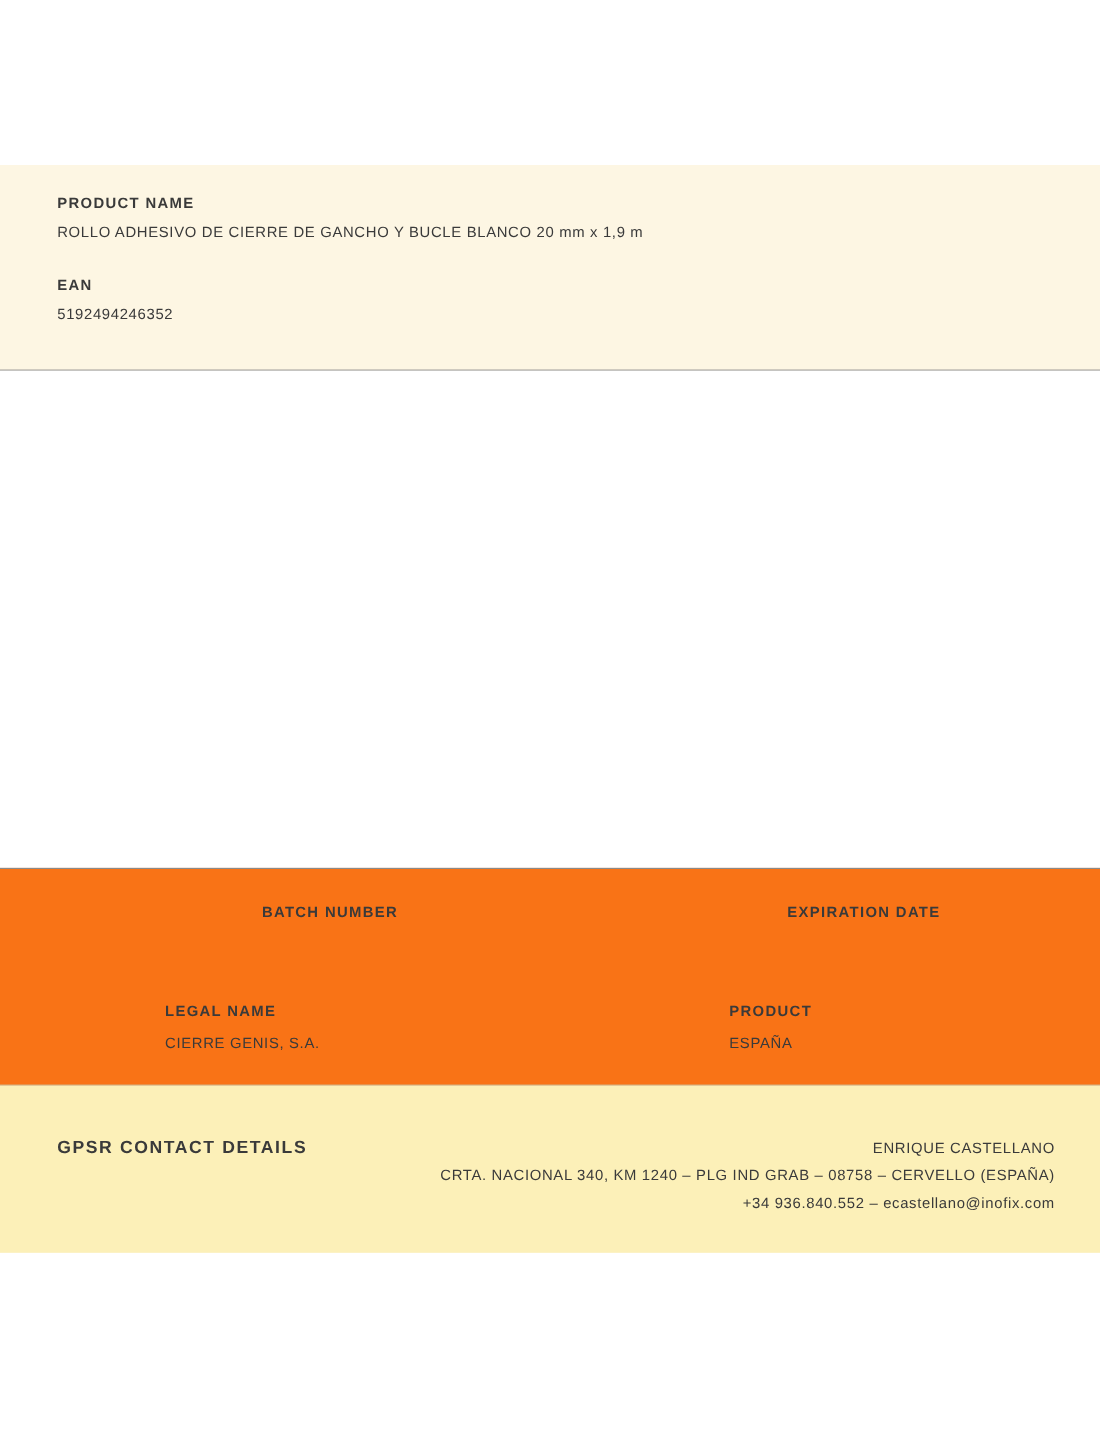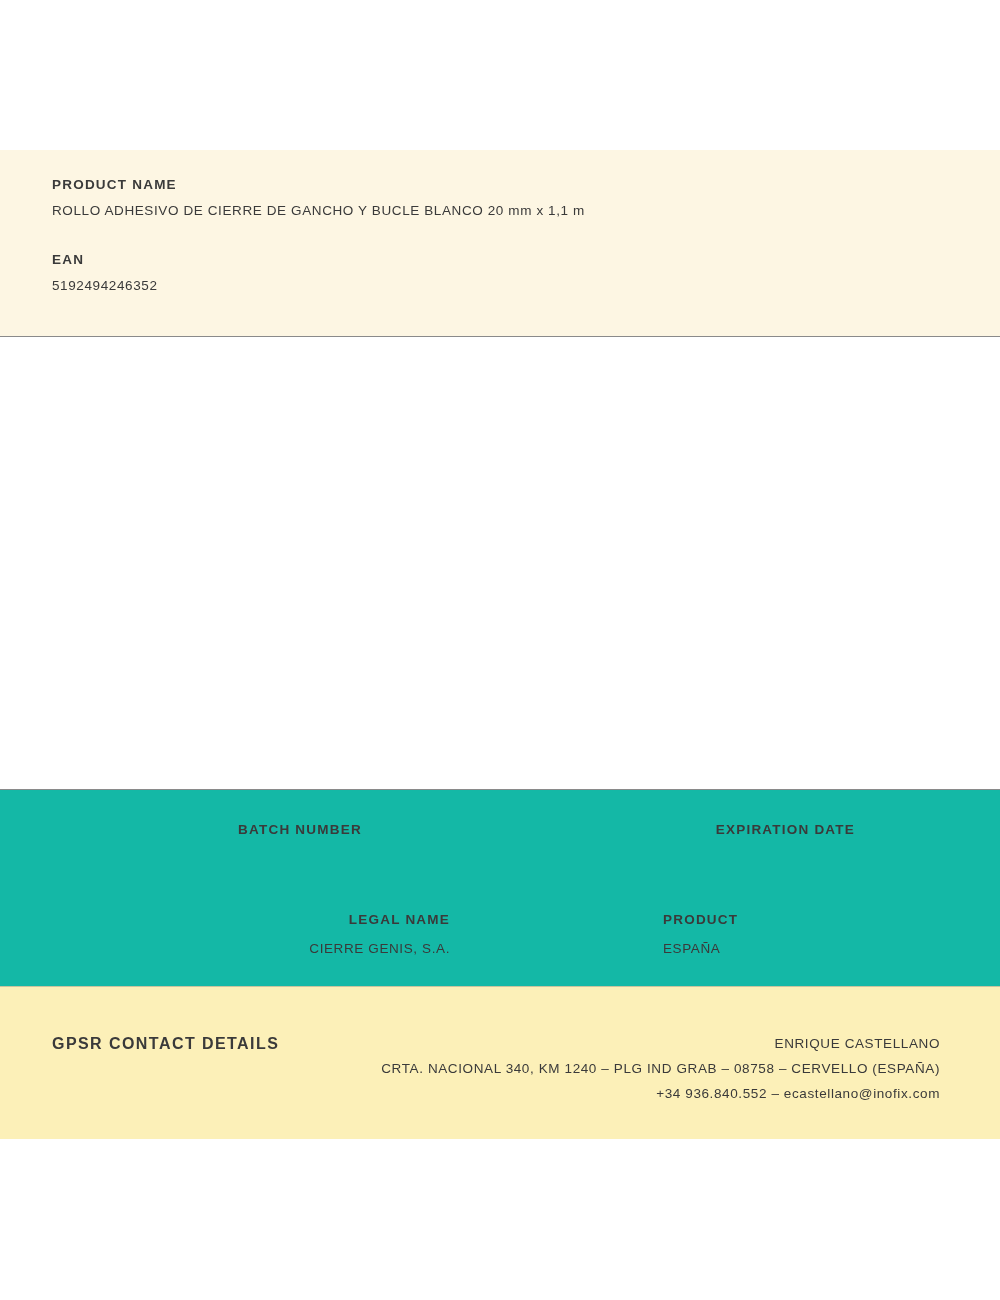--- a/index.html
+++ b/index.html
@@ -71,21 +71,21 @@
     background: #ffffff;
   }
 
   
   .band-mid2 {
     position: absolute;
     left: 0;
     top: 789px;
     width: 1000px;
     height: 198px;
-    background: #14b8a6;
+    background: #f97316;
     border-top: 1px solid #8a8a8a;
     border-bottom: 1px solid #c9c49f;
     box-sizing: border-box;
   }
 
   .col-batch {
     position: absolute;
     left: 150px;
     top: 32px;
     width: 300px;
@@ -96,21 +96,21 @@
     left: 545px;
     top: 32px;
     width: 310px;
     text-align: center;
   }
   .col-legal {
     position: absolute;
     left: 150px;
     top: 122px;
     width: 300px;
-    text-align: right;
+    text-align: left;
   }
   .col-origin {
     position: absolute;
     left: 545px;
     top: 122px;
     width: 310px;
     text-align: center;
   }
   .col-batch .lbl, .col-exp .lbl,
   .col-legal .lbl, .col-origin .lbl {
@@ -132,21 +132,21 @@
     position: absolute;
     left: 52px;
     top: 48px;
     font-size: 16px;
     font-weight: bold;
     letter-spacing: 0.09em;
     color: #3a3a3a;
   }
   .gpsr-lines {
     position: absolute;
-    right: 60px;
+    right: 41px;
     top: 44px;
     text-align: right;
   }
   .gpsr-lines div {
     font-size: 13.5px;
     letter-spacing: 0.045em;
     line-height: 25px;
     color: #3a3a3a;
   }
 
@@ -161,21 +161,21 @@
   }
 </style>
 </head>
 <body>
 
 <div class="page">
 
   <div class="band-top">
     <div class="top-inner">
       <div class="field-label lbl">PRODUCT NAME</div>
-      <div class="field-value">ROLLO ADHESIVO DE CIERRE DE GANCHO Y BUCLE BLANCO 20 mm x 1,1 m</div>
+      <div class="field-value">ROLLO ADHESIVO DE CIERRE DE GANCHO Y BUCLE BLANCO 20 mm x 1,9 m</div>
       <div class="gap"></div>
       <div class="field-label lbl">EAN</div>
       <div class="field-value">5192494246352</div>
     </div>
   </div>
 
   <div class="band-middle"></div>
 
   <div class="band-mid2">
     <div class="col-batch">

